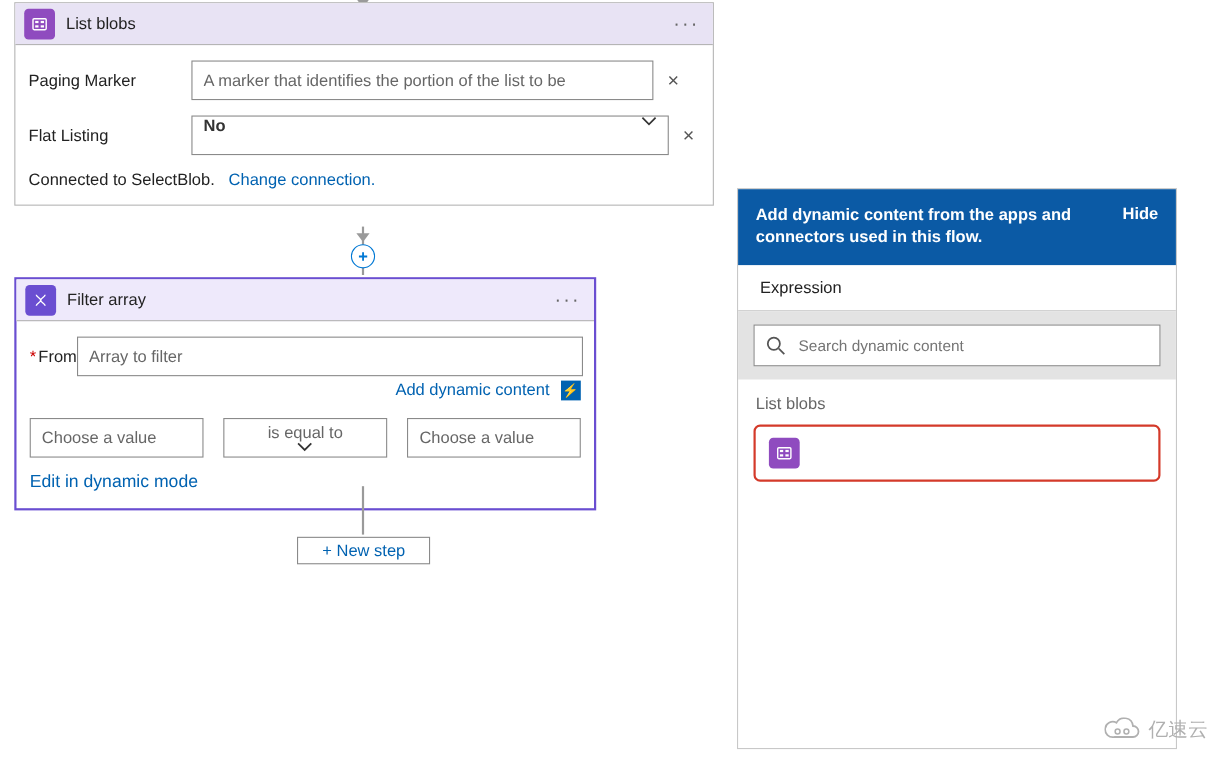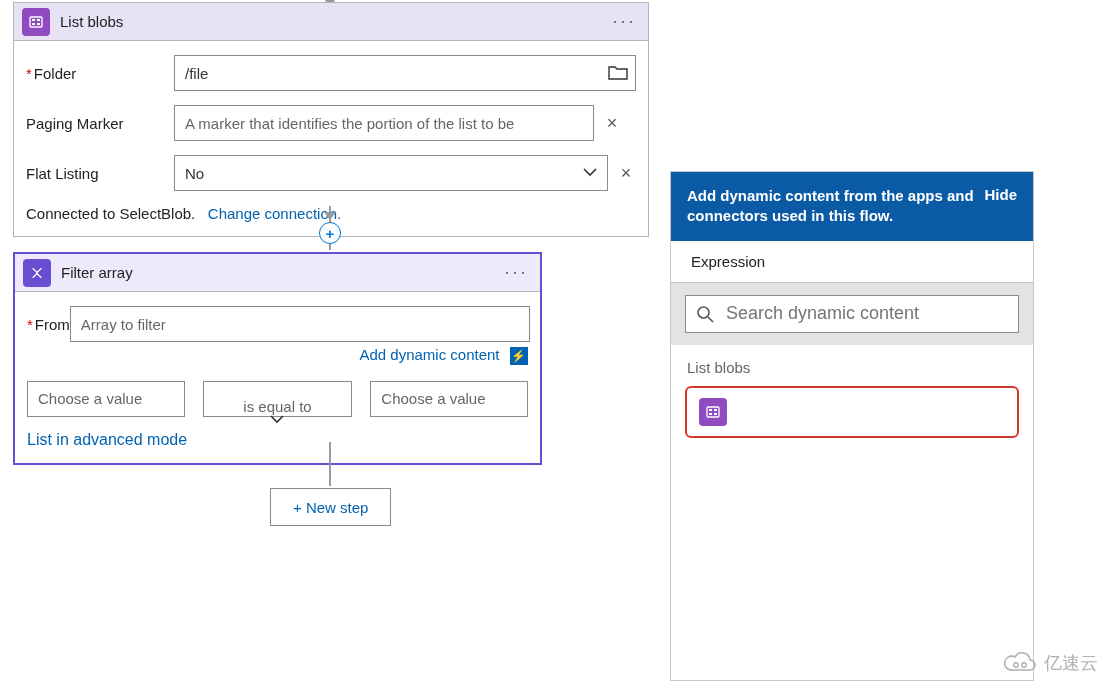--- a/index.html
+++ b/index.html
@@ -16,47 +16,47 @@
   .card-body { padding: 14px 12px 14px 12px; }
   .row { display: flex; align-items: center; margin-bottom: 14px; }
   .row-label { width: 148px; font-size: 15px; color: #222; }
   .req { color: #c00; margin-right: 2px; }
   .field-wrap { flex: 1; display: flex; align-items: center; gap: 8px; }
   .input, .select { height: 36px; border: 1px solid #8a8a8a; background: #fff; font-size: 15px; padding: 0 10px; color: #333; }
   .input::placeholder { color: #666; }
   .folder-input { flex: 1; position: relative; display:flex; align-items:center; }
   .folder-input .input { width: 100%; padding-right: 40px; }
   .folder-icon { position: absolute; right: 8px; top: 50%; transform: translateY(-50%); width: 20px; height: 16px; }
-  .select { flex: 1; display:flex; align-items:center; justify-content:space-between; padding-right:10px; }
+  .select { flex: 1; display:flex; align-items:flex-start; justify-content:space-between; padding-right:10px;font-weight:bold; }
   .chev { font-size: 14px; color: #333; }
   .clear-x { width: 20px; height: 20px; display:flex; align-items:center; justify-content:center; color:#555; font-size:18px; cursor:pointer; }
   .conn-row { font-size: 15px; color: #222; }
   .link { color: #0062b1; cursor: pointer; }
   .connector { position:absolute; width:2px; background:#9a9a9a; }
   .arrow-down { position:absolute; width:0;height:0;border-left:6px solid transparent;border-right:6px solid transparent;border-top:8px solid #9a9a9a; }
   .add-btn-circle { position:absolute; width:22px; height:22px; border:1.5px solid #0078d4; border-radius:50%; background:#fff; color:#0078d4; display:flex; align-items:center; justify-content:center; font-size:15px; font-weight:bold; }
   .add-dyn { text-align:right; margin-top:4px; }
   .add-dyn .link { font-size:15px;margin-top:20px; }
   .dyn-icon { display:inline-block; width:18px; height:18px; background:#0062b1; color:#fff; font-size:12px; line-height:18px; text-align:center; margin-left:6px; vertical-align:middle; }
   .cond-row { display:flex; gap:18px; margin-top:16px; }
-  .cond-input { height:36px; border:1px solid #8a8a8a; font-size:15px; padding:16px 10px; color:#666; display:flex; align-items:center; }
+  .cond-input { height:36px; border:1px solid #8a8a8a; font-size:15px; padding:4px 10px; color:#666; display:flex; align-items:center; }
   .cond-input.val { width:190px; }
   .cond-op { width:180px; display:flex; align-items:center; justify-content:space-between;flex-direction:column; }
   .edit-adv { margin-top:14px; }
-  .newstep { position:absolute; height:38px; border:1px solid #8a8a8a; background:#fff; display:flex; align-items:center; justify-content:center; padding:0 22px; color:#0062b1; font-size:15px; }
+  .newstep { position:absolute; height:25px; border:1px solid #8a8a8a; background:#fff; display:flex; align-items:center; justify-content:center; padding:0 22px; color:#0062b1; font-size:15px; }
   .panel { position:absolute; border:1px solid #c8c8c8; background:#fff; }
   .panel-head { background:#0b5aa5; color:#fff; padding:14px 16px; display:flex; align-items:flex-start; }
   .panel-head-text { flex:1; font-size:15px; line-height:1.35; font-weight:600; }
   .panel-hide { font-size:15px; cursor:pointer; font-weight:600; }
   .tabs { display:flex; border-bottom:1px solid #c8c8c8; }
   .tab { padding:12px 20px; font-size:15px; color:#222; cursor:pointer; }
   .tab.active { border-bottom:3px solid #222; font-weight:400; }
   .search-wrap { background:#e3e3e3; padding:12px 14px; }
   .search-box { background:#fff; border:1px solid #8a8a8a; height:38px; display:flex; align-items:center; padding:0 10px; gap:10px; }
-  .search-box input { border:none; outline:none; flex:1; font-size:18px; color:#333; }
+  .search-box input { border:none; outline:none; flex:1; font-size:14px; color:#333; }
   .section-title { padding:14px 16px 10px 16px; color:#666; font-size:15px; }
   .dc-item { margin:0 14px 14px 14px; border:2px solid #d43a2a; border-radius:6px; padding:10px 12px; display:flex; align-items:flex-start; gap:10px; }
   .dc-icon { width:28px; height:28px; border-radius:4px; background:#8f4bbf; color:#fff; display:flex; align-items:center; justify-content:center; font-size:15px; flex-shrink:0; }
   .dc-text .dc-title { font-weight:600; font-size:15px; color:#222; }
   .dc-text .dc-sub { font-size:14px; color:#555; }
   .brand { position:absolute; right:14px; bottom:14px; display:flex; align-items:center; gap:6px; color:#b0b0b0; font-size:18px; }
   svg { display:block; }
 </style>
 </head>
 <body>
@@ -72,33 +72,20 @@
             <rect x="4" y="5" width="3" height="2" fill="#fff"></rect>
             <rect x="4" y="9" width="3" height="2" fill="#fff"></rect>
             <rect x="9" y="5" width="3" height="2" fill="#fff"></rect>
             <rect x="9" y="9" width="3" height="2" fill="#fff"></rect>
           </svg>
     </div>
     <div class="hdr-title">List blobs</div>
     <div class="hdr-more">···</div>
   </div>
   <div class="card-body">
-    <div class="row">
-      <div class="row-label"><span class="req">*</span><span>Folder</span></div>
-      <div class="field-wrap">
-        <div class="folder-input" style="width:450px;">
-          <input class="input" value="/file" style="">
-          <span class="folder-icon">
-            <svg width="20" height="16" viewBox="0 0 20 16">
-                  <path d="M1 2h6l2 2h10v10H1z" fill="none" stroke="#333" stroke-width="1.4"></path>
-                </svg>
-          </span>
-        </div>
-      </div>
-    </div>
     <div class="row">
       <div class="row-label">Paging Marker</div>
       <div class="field-wrap">
         <input class="input" style="width: 420px;" placeholder="A marker that identifies the portion of the list to be">
         <span class="clear-x">×</span>
       </div>
     </div>
     <div class="row">
       <div class="row-label">Flat Listing</div>
       <div class="field-wrap">
@@ -156,32 +143,32 @@
           <svg width="14" height="10" viewBox="0 0 14 10">
                 <path d="M1 1l6 6 6-6" fill="none" stroke="#333" stroke-width="1.6"></path>
               </svg>
         </span>
       </div>
       <div class="cond-input val">
             <span>Choose a value</span>
           </div>
     </div>
     <div class="edit-adv">
-      <span class="link">List in advanced mode</span>
+      <span class="link">Edit in dynamic mode</span>
     </div>
   </div>
 </div>
 
 <div class="connector" style="left:329px; top:442px; height:44px;"></div>
 
 <div class="newstep" style="left:270px; top:488px;">
   <span>+ New step</span>
 </div>
 
-<div class="panel" style="left:670px; top:171px; width:364px; height:510px;">
+<div class="panel" style="left:670px; top:171px; width:400px; height:510px;">
   <div class="panel-head">
     <div class="panel-head-text">Add dynamic content from the apps and connectors used in this flow.</div>
     <div class="panel-hide">Hide</div>
   </div>
   <div class="tabs">
     <div class="tab">Expression</div>
   </div>
   <div class="search-wrap">
     <div class="search-box">
       <span>

